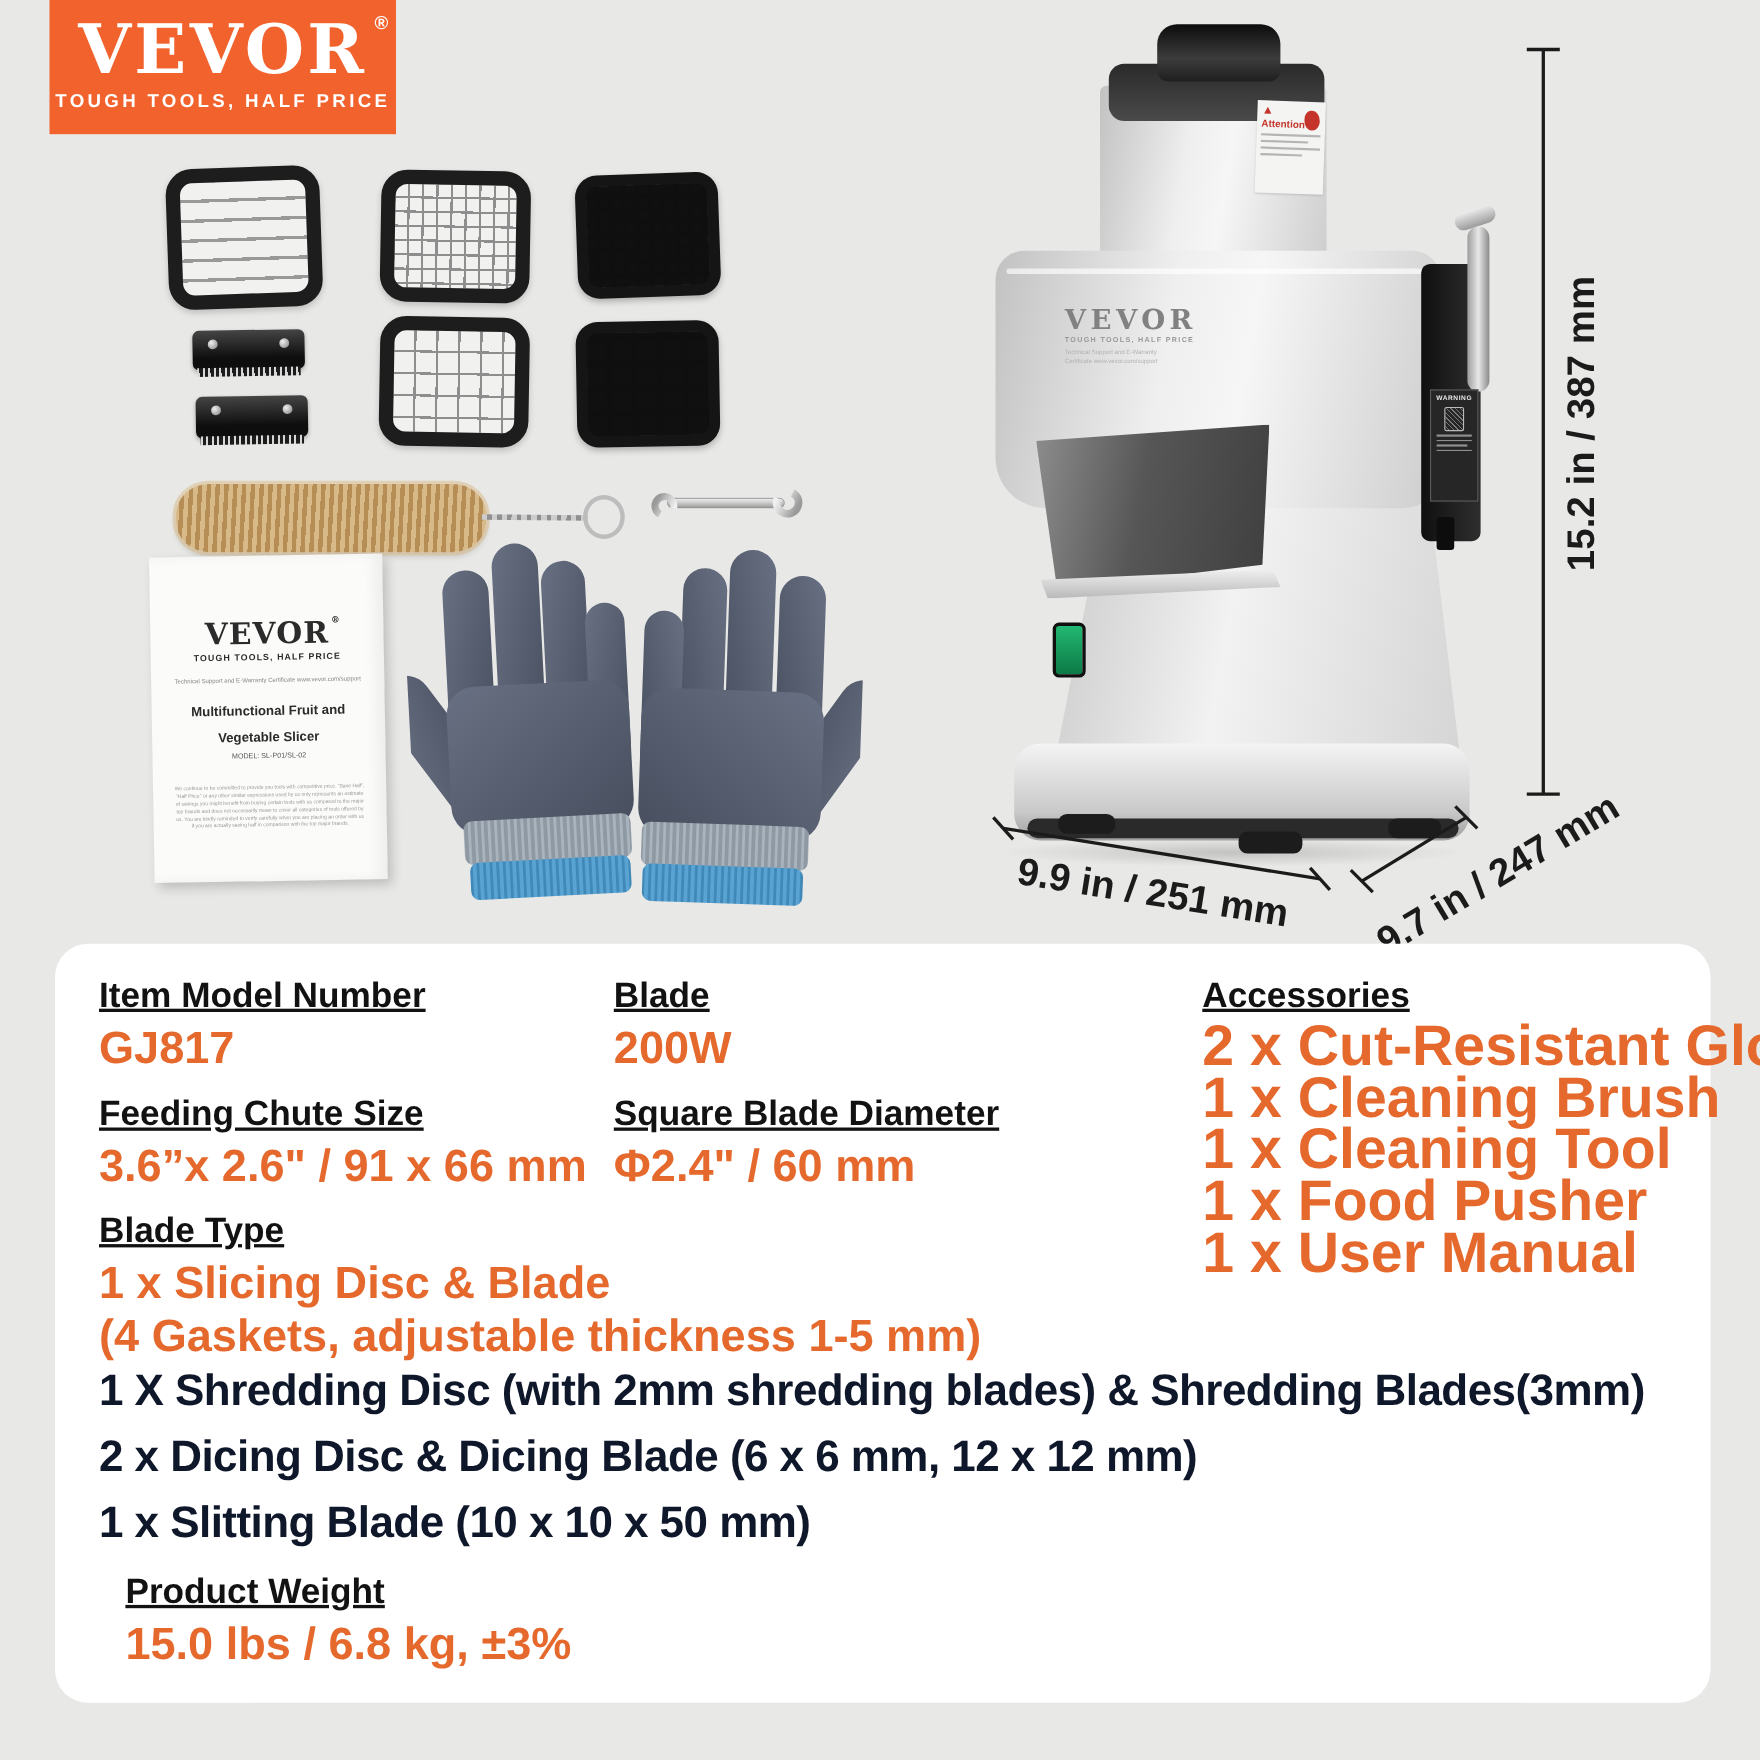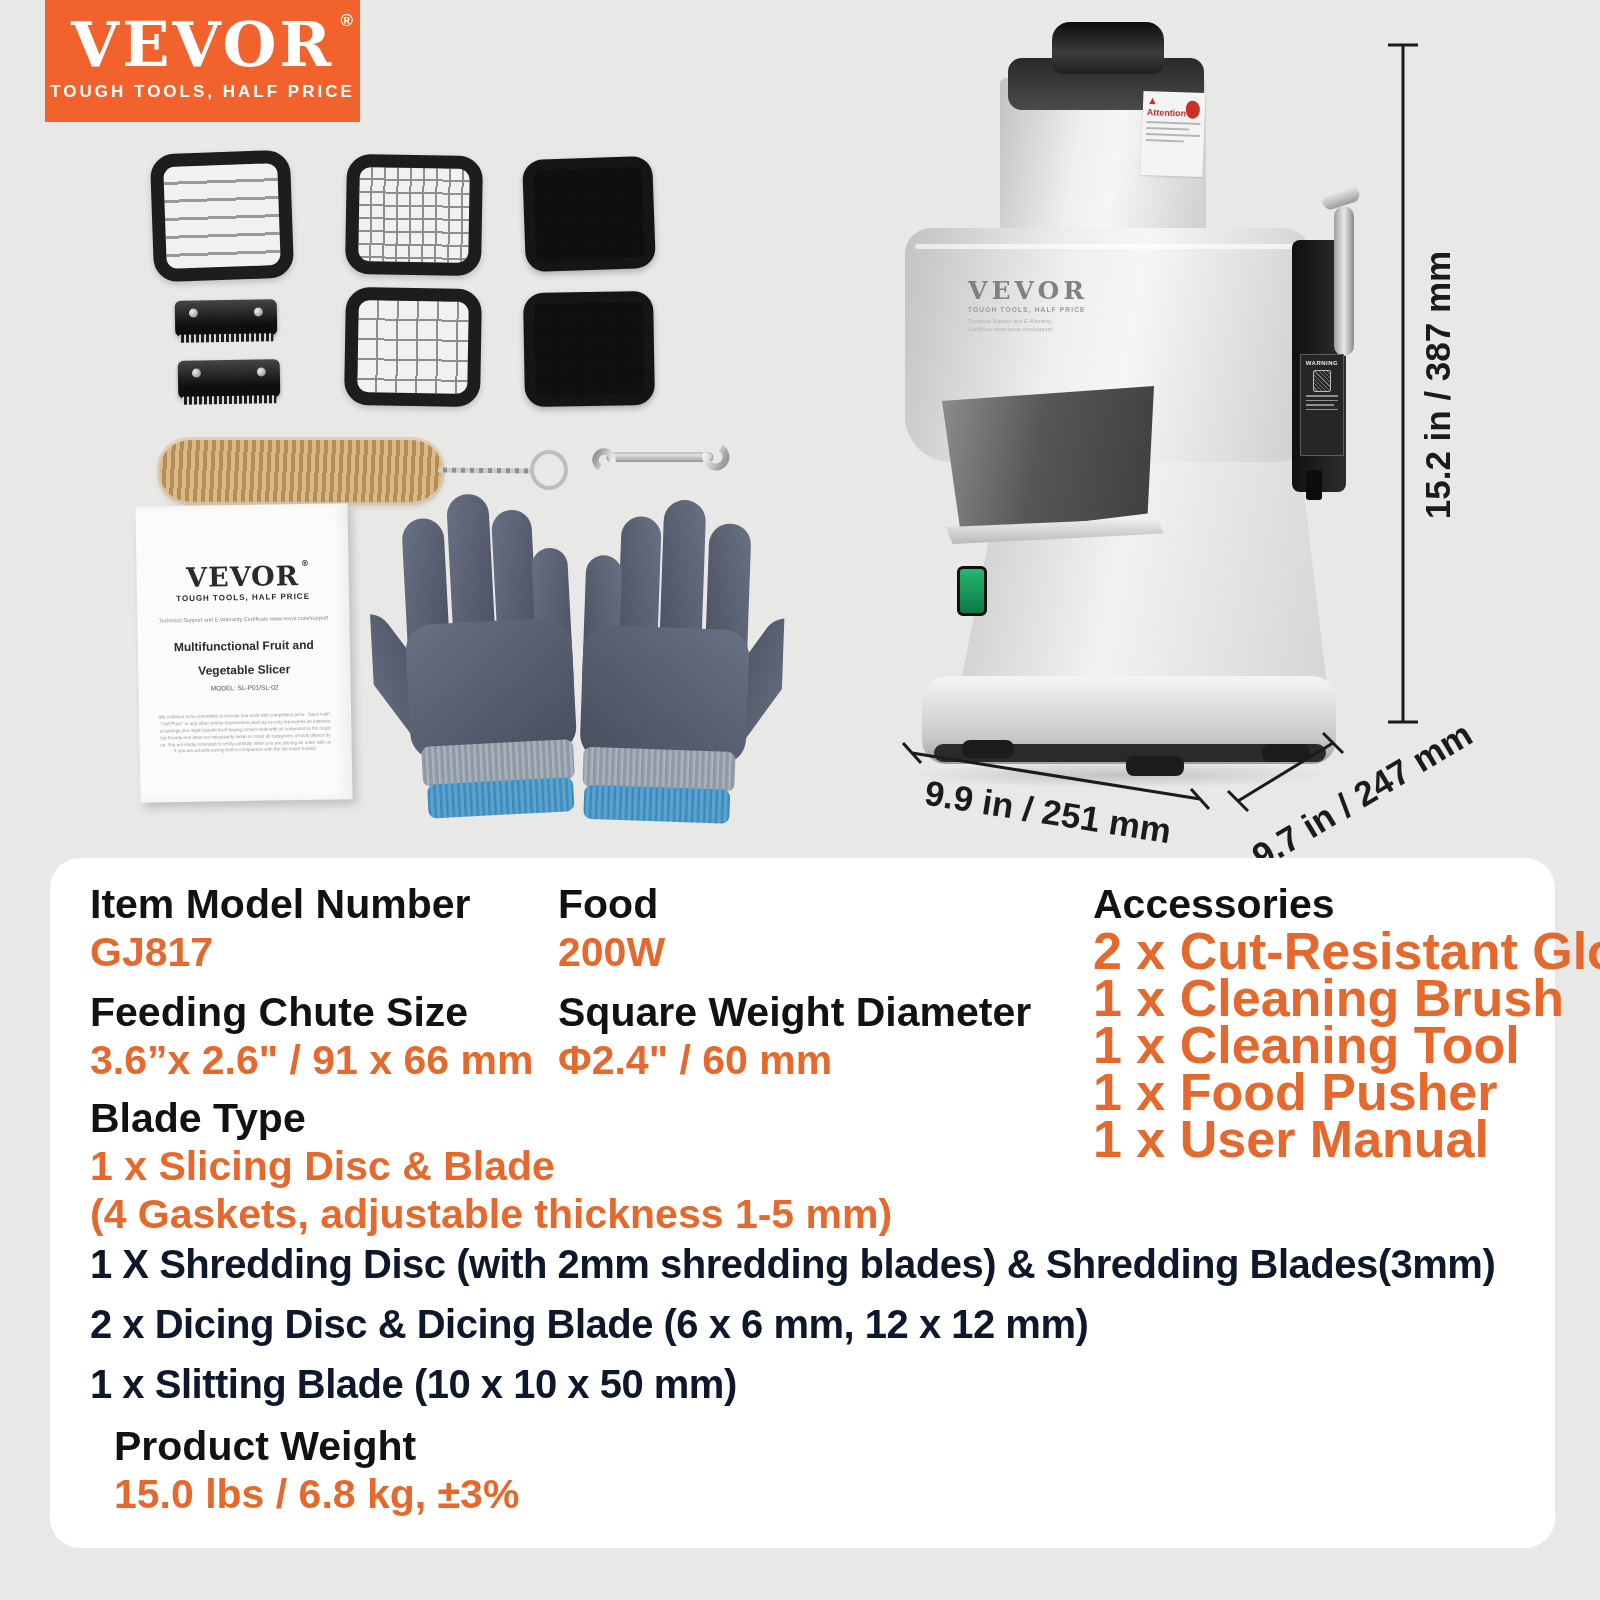--- a/index.html
+++ b/index.html
@@ -84,21 +84,21 @@
   .warn-icon{margin:4px auto 0;width:16px;height:20px;border:1px solid #bbb;border-radius:2px;background:repeating-linear-gradient(45deg,#262626 0 2px,#777 2px 3px);}
   .warn-line{height:1.5px;background:#8f8f8f;margin:3px 5px 0;}
 
   
   .dim-svg{position:absolute;left:0;top:0;pointer-events:none;}
   .dim-label{position:absolute;color:#1b1b1b;font-size:35px;font-weight:600;text-align:center;white-space:nowrap;}
 
   
   .panel{position:absolute;left:50px;top:858px;width:1505px;height:690px;background:#fff;border-radius:30px;}
   .spec{position:absolute;}
-  .spec-label{font-size:41px;font-weight:700;color:#121212;line-height:48px;white-space:nowrap;}
+  .spec-label{font-size:32px;font-weight:700;color:#121212;line-height:48px;white-space:nowrap;text-decoration:underline;}
   .spec-value{font-size:41px;font-weight:700;color:#e5692d;line-height:48px;white-space:nowrap;}
   .spec-line{font-size:40px;font-weight:700;color:#0f172a;letter-spacing:-.5px;white-space:nowrap;}
   .acc-item{font-size:52px;font-weight:700;color:#e5692d;line-height:47px;white-space:nowrap;}
 </style>
 </head>
 <body>
 
 <div id="stage">
 
   <div class="logo">
@@ -259,40 +259,40 @@
   <div class="dim-label" style="left:1212px;top:775px;width:300px;transform:rotate(-31deg);">9.7 in / 247 mm</div>
 
   <div class="panel">
 
     <div class="spec" style="left:40px;top:22px;">
       <div class="spec-label">Item Model Number</div>
       <div class="spec-value">GJ817</div>
     </div>
 
     <div class="spec" style="left:508px;top:22px;">
-      <div class="spec-label">Food</div>
+      <div class="spec-label">Blade</div>
       <div class="spec-value">200W</div>
     </div>
 
     <div class="spec" style="left:1043px;top:22px;">
       <div class="spec-label">Accessories</div>
       <div class="acc-item">2 x Cut-Resistant Gloves</div>
       <div class="acc-item">1 x Cleaning Brush</div>
       <div class="acc-item">1 x Cleaning Tool</div>
       <div class="acc-item">1 x Food Pusher</div>
       <div class="acc-item">1 x User Manual</div>
     </div>
 
     <div class="spec" style="left:40px;top:130px;">
       <div class="spec-label">Feeding Chute Size</div>
       <div class="spec-value">3.6”x 2.6" / 91 x 66 mm</div>
     </div>
 
     <div class="spec" style="left:508px;top:130px;">
-      <div class="spec-label">Square Weight Diameter</div>
+      <div class="spec-label">Square Blade Diameter</div>
       <div class="spec-value">Φ2.4" / 60 mm</div>
     </div>
 
     <div class="spec" style="left:40px;top:236px;">
       <div class="spec-label">Blade Type</div>
       <div class="spec-value">1 x Slicing Disc &amp; Blade</div>
       <div class="spec-value">(4 Gaskets, adjustable thickness 1-5 mm)</div>
     </div>
 
     <div class="spec spec-line" style="left:40px;top:384px;">1 X Shredding Disc (with 2mm shredding blades) &amp; Shredding Blades(3mm)</div>

